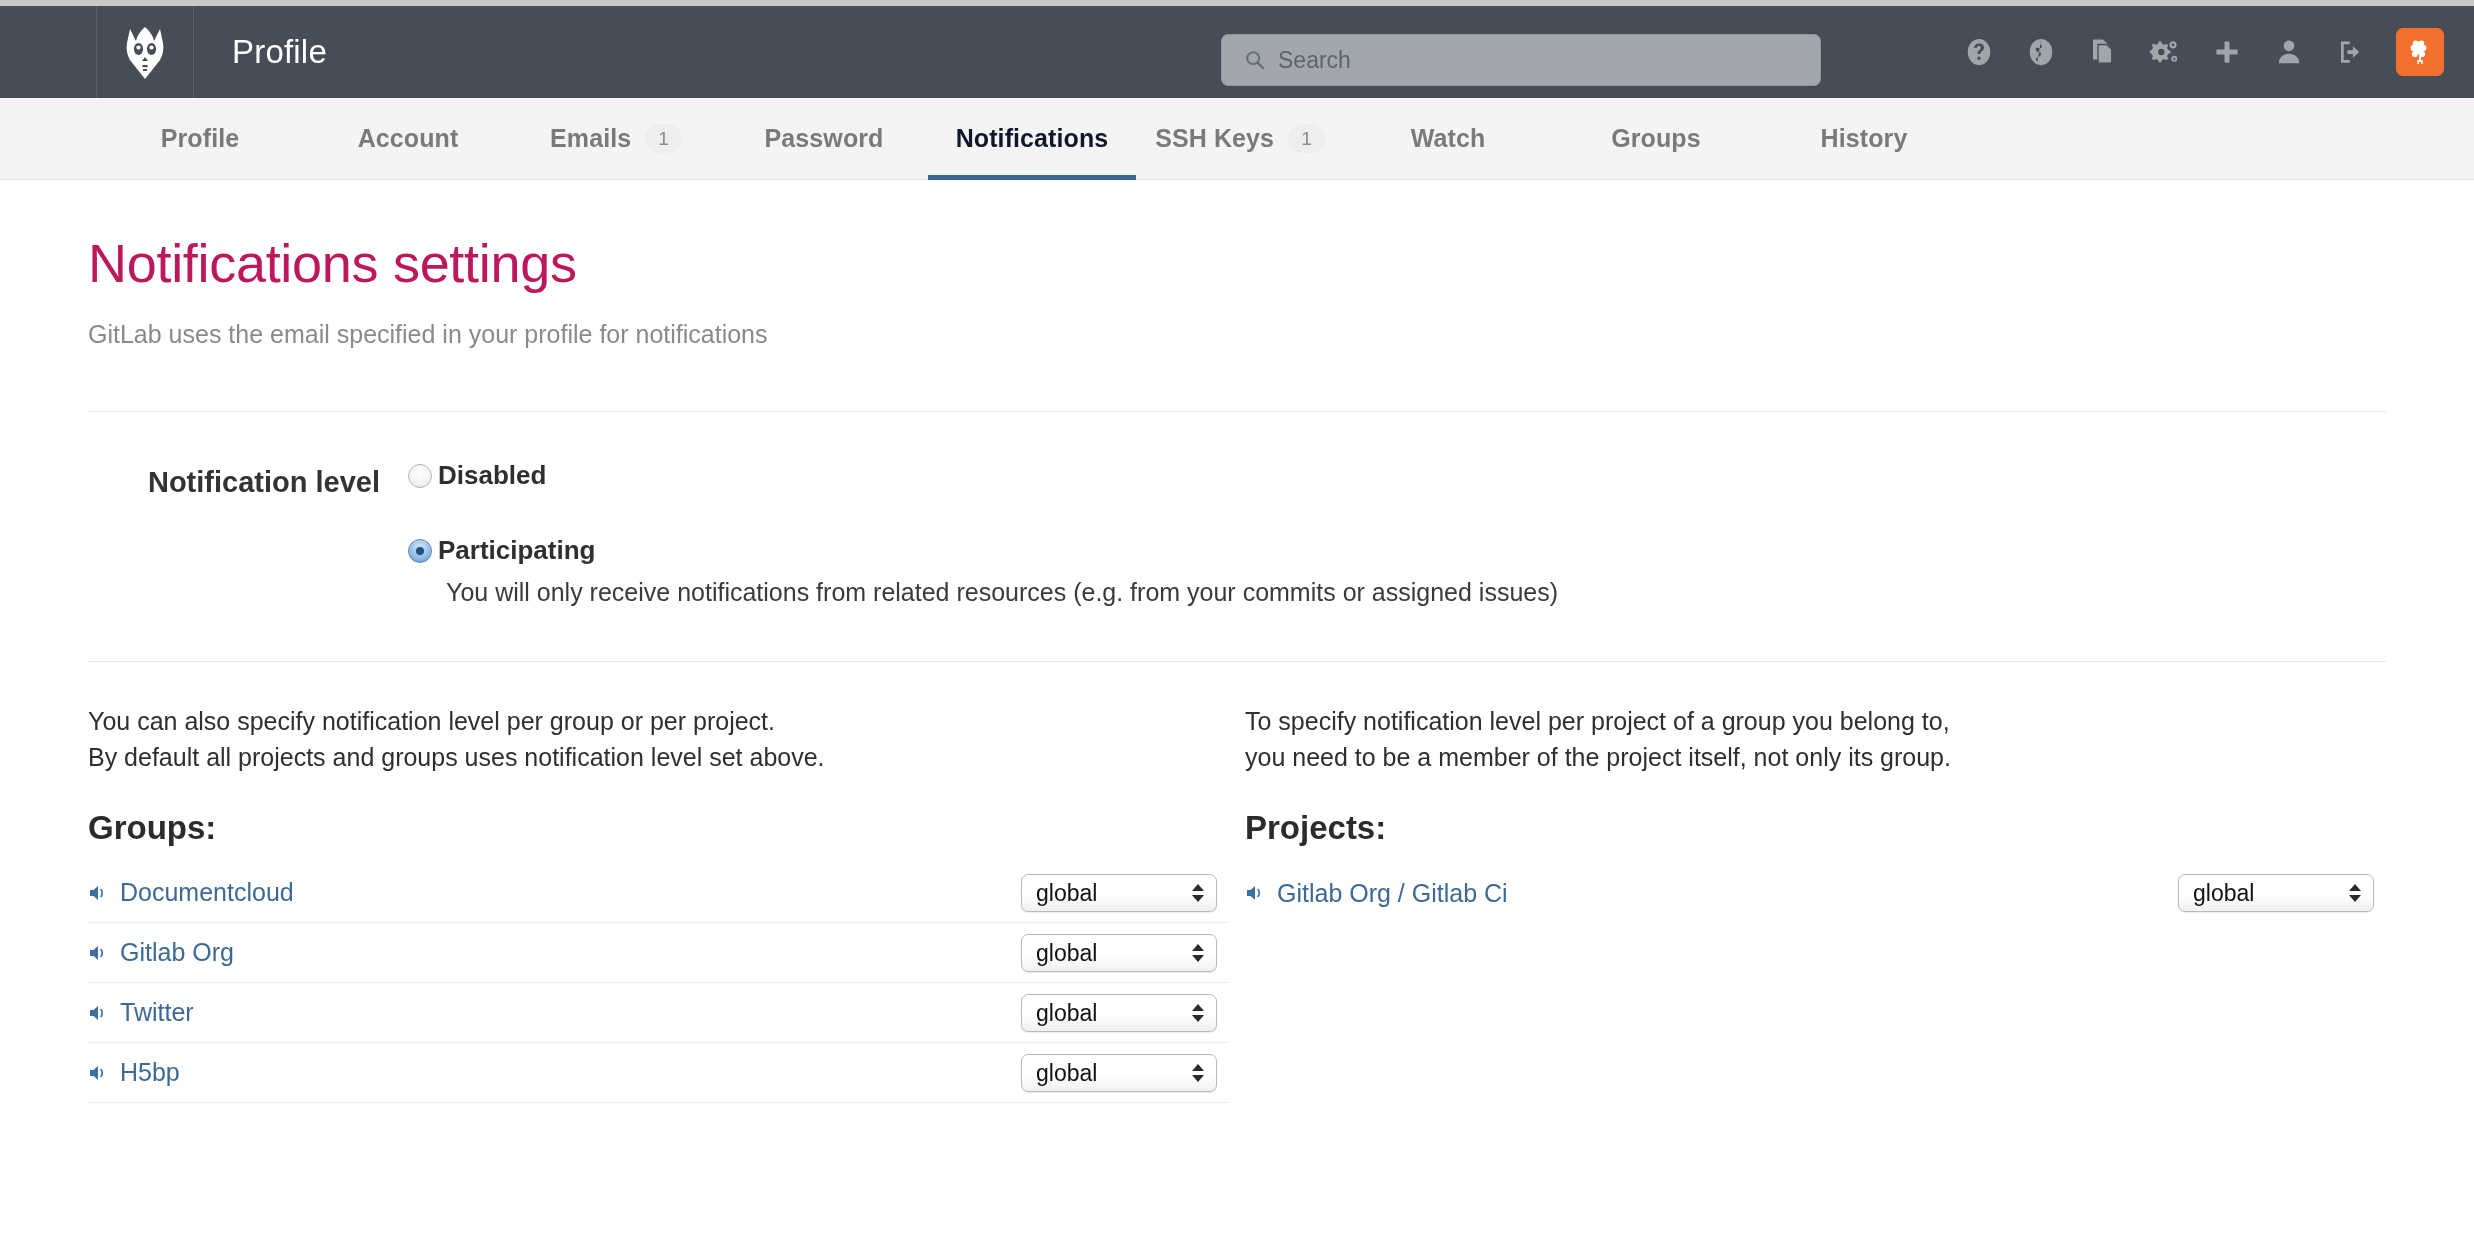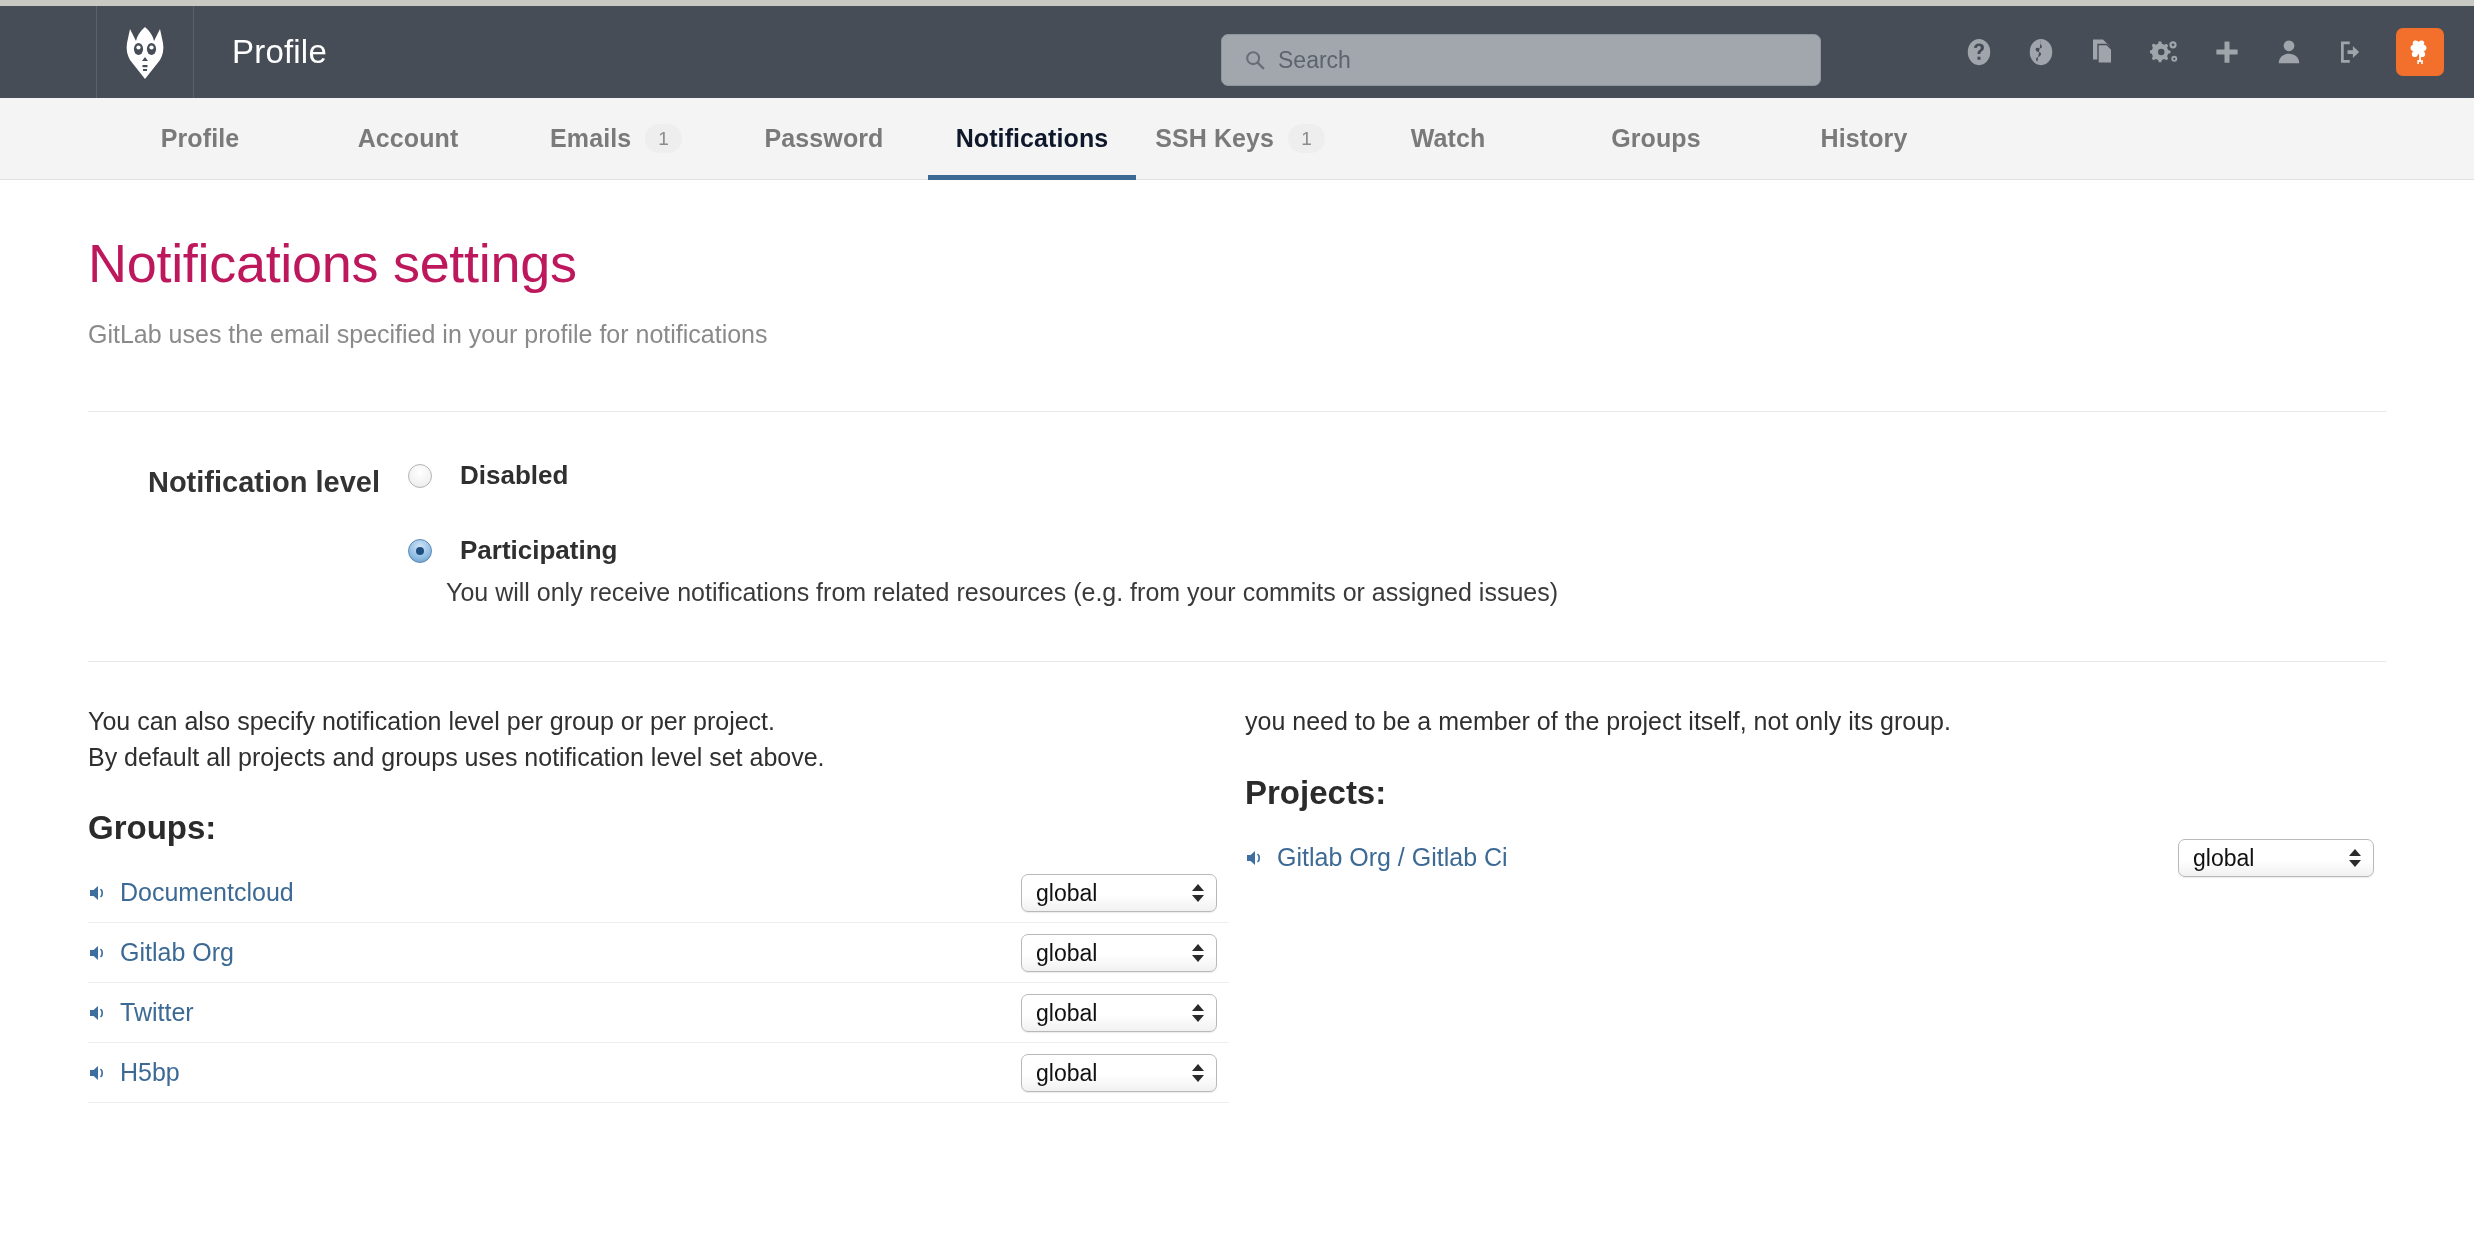--- a/index.html
+++ b/index.html
@@ -174,21 +174,21 @@
     text-align: right;
     padding-right: 28px;
     font-size: 29px;
     font-weight: bold;
     color: #333333;
     padding-top: 6px;
   }
   .radio-options { flex: 1; }
   .radio-row { margin-bottom: 44px; }
   .radio-row:last-child { margin-bottom: 0; }
-  .radio-head { display: flex; align-items: center; gap: 28px; }
+  .radio-head { display: flex; align-items: center; gap: 6px; }
   .radio-dot {
     width: 24px; height: 24px;
     border-radius: 50%;
     border: 1px solid #b4b4b4;
     background: radial-gradient(circle at 50% 35%, #ffffff 0%, #f0f0f0 70%, #e2e2e2 100%);
     flex: 0 0 auto;
     position: relative;
     cursor: pointer;
   }
   .radio-dot.checked {
@@ -537,20 +537,21 @@
           <span class="sel-arrows">
               <i class="up"></i>
               <i class="dn"></i>
             </span>
         </span>
       </div>
     </div>
 
     <div class="col right">
       <div class="col-intro">
+        <div>To specify notification level per project of a group you belong to,</div>
         <div>you need to be a member of the project itself, not only its group.</div>
       </div>
       <div class="col-heading">Projects:</div>
 
       <div class="list-row" style="border-bottom:none;">
         <div class="row-left">
           <span class="spk">
             <svg viewBox="0 0 22 20">
                 <path d="M2 7h3.6L10 3v14L5.6 13H2z"></path>
                 <path d="M13 6.6c1.6 1.1 1.6 5.7 0 6.8" fill="none" stroke="#3f6fa0" stroke-width="1.7" stroke-linecap="round"></path>

